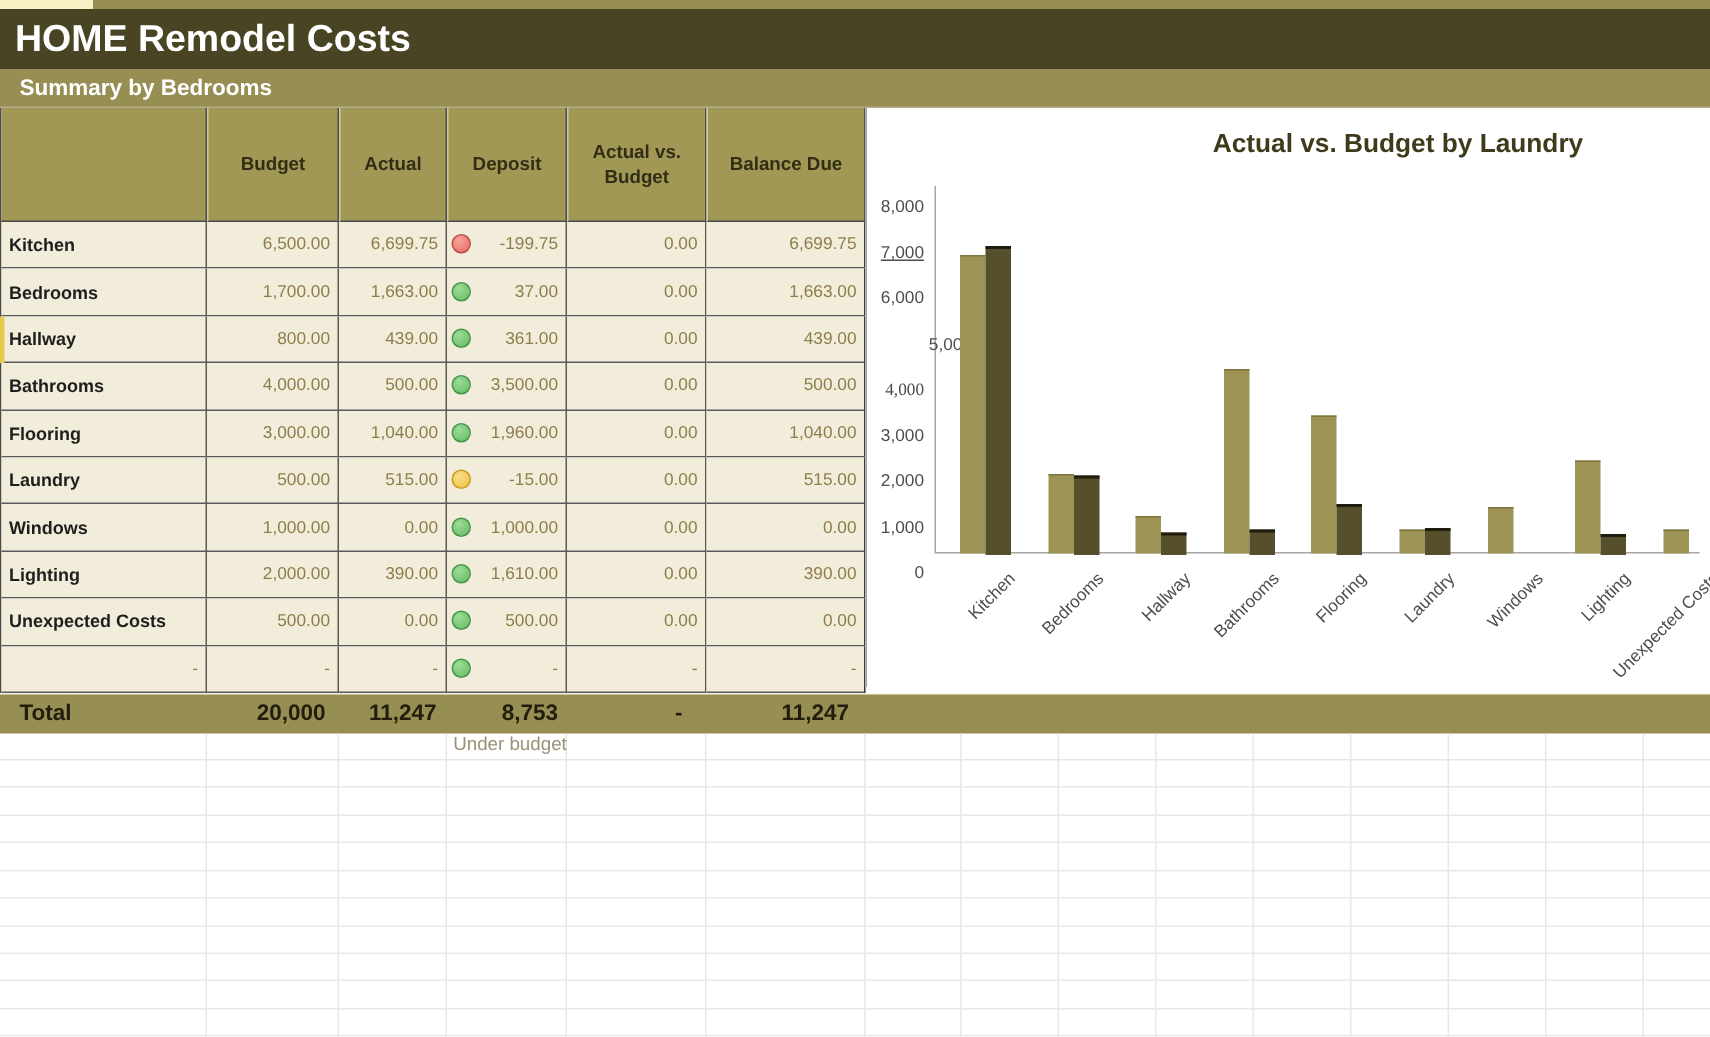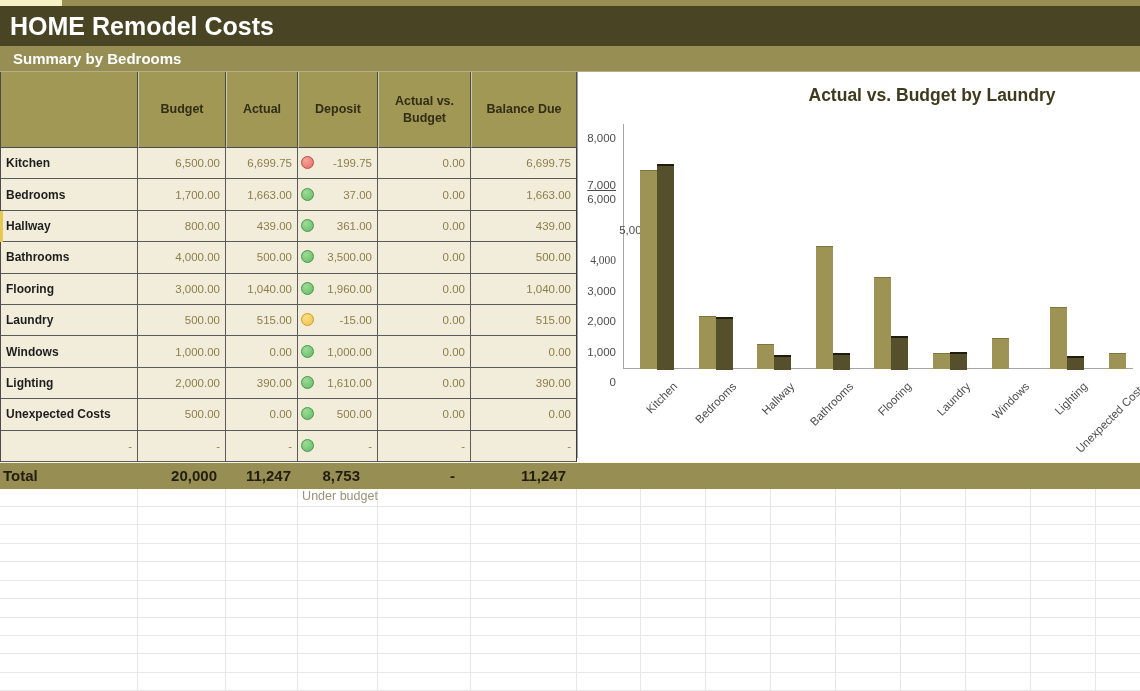--- a/index.html
+++ b/index.html
@@ -38,21 +38,21 @@
   .dot-red{background:radial-gradient(circle at 35% 30%,#f6a49b,#e96a60);border:1px solid #bc4a45;}
   .dot-yellow{background:radial-gradient(circle at 35% 30%,#f9dd8a,#f0c33e);border:1px solid #c99b28;}
 
   #select-stripe{left:0;top:210.8px;width:3px;height:31.4px;background:#e7c94f;z-index:5;}
 
   
   #total-band{left:0;top:462px;width:1140px;height:27px;background:#968e53;
       border-top:1px solid #f7f5e8;box-sizing:border-box;}
   .tcell{position:absolute;top:0;height:26px;line-height:26px;font-weight:bold;font-size:15px;
       color:#221d0c;text-align:right;}
-  #total-label{left:3px;text-align:right;}
+  #total-label{left:13px;text-align:right;}
 
   #under-budget{left:290px;top:489px;width:100px;height:16px;text-align:center;
       font-size:12.5px;color:#9a9176;z-index:4;}
 
   
   #chart{left:577px;top:72px;width:563px;height:386px;background:#ffffff;
       border-left:1px solid #a0a0a0;box-sizing:border-box;}
   #chart-title{position:absolute;left:150px;right:4px;top:13px;text-align:center;
       font-size:17.5px;font-weight:bold;color:#3f3a1c;}
   .ytick{position:absolute;width:38px;text-align:right;font-size:11.5px;color:#4d4d4d;margin-top:15px;}
@@ -146,40 +146,40 @@
     <div class="cell num">-</div>
     <div class="cell num" style="border-right: 1px solid rgb(58, 58, 58);">-</div>
   </div>
 
 <div class="abs" id="select-stripe"></div>
 
 <div class="abs" id="total-band">
   <div class="tcell" id="total-label">Total</div>
   <div class="tcell" style="left:137px;width:80px;">20,000</div>
   <div class="tcell" style="left:225px;width:66px;">11,247</div>
-  <div class="tcell" style="left:292px;width:68px;text-align:right;">8,753</div>
+  <div class="tcell" style="left:304px;width:68px;text-align:right;">8,753</div>
   <div class="tcell" style="left:377px;width:78px;">-</div>
   <div class="tcell" style="left:470px;width:96px;">11,247</div>
 </div>
 
 <div class="abs" id="under-budget">Under budget</div>
 
 <div class="abs" id="chart">
   <div id="chart-title">Actual vs. Budget by Laundry</div>
   <div id="y-axis" style="left: 45px; top: 52px; height: 244px;"></div>
   <div id="x-axis" style="left: 45px; top: 296px; width: 510px;"></div>
 
 <div class="ytick" style="left: 0px; top: 289px;">0</div>
     <div class="ytick" style="left: 0px; top: 258.5px;">1,000</div>
     <div class="ytick" style="left: 0px; top: 228px;">2,000</div>
     <div class="ytick" style="left: 0px; top: 197.5px;">3,000</div>
     <div class="ytick" style="left: 0px; top: 167px; font-family: Liberation Serif, serif;">4,000</div>
     <div class="ytick" style="left: 0px; top: 136.5px; padding-left: 32px;">5,000</div>
     <div class="ytick" style="left: 0px; top: 106px;">6,000</div>
-    <div class="ytick" style="left: 0px; top: 92px; text-decoration: underline;">7,000</div>
+    <div class="ytick" style="left: 0px; top: 76px; text-decoration: underline;">7,000</div>
     <div class="ytick" style="left: 0px; top: 45px;">8,000</div>
     <div class="bar bar-budget" style="left: 62px; width: 17px; top: 97.75px; height: 198.25px;"></div>
     <div class="bar bar-actual" style="left: 79px; width: 17px; top: 91.6576px; height: 204.342px;"></div>
     <div class="xlabel" style="left: -17px; top: 308px;">Kitchen</div>
     <div class="bar bar-budget" style="left: 120.6px; width: 17px; top: 244.15px; height: 51.85px;"></div>
     <div class="bar bar-actual" style="left: 137.6px; width: 17px; top: 245.279px; height: 50.7215px;"></div>
     <div class="xlabel" style="left: 41.6px; top: 308px;">Bedrooms</div>
     <div class="bar bar-budget" style="left: 179.2px; width: 17px; top: 271.6px; height: 24.4px;"></div>
     <div class="bar bar-actual" style="left: 196.2px; width: 17px; top: 282.611px; height: 13.3895px;"></div>
     <div class="xlabel" style="left: 100.2px; top: 308px;">Hallway</div>

